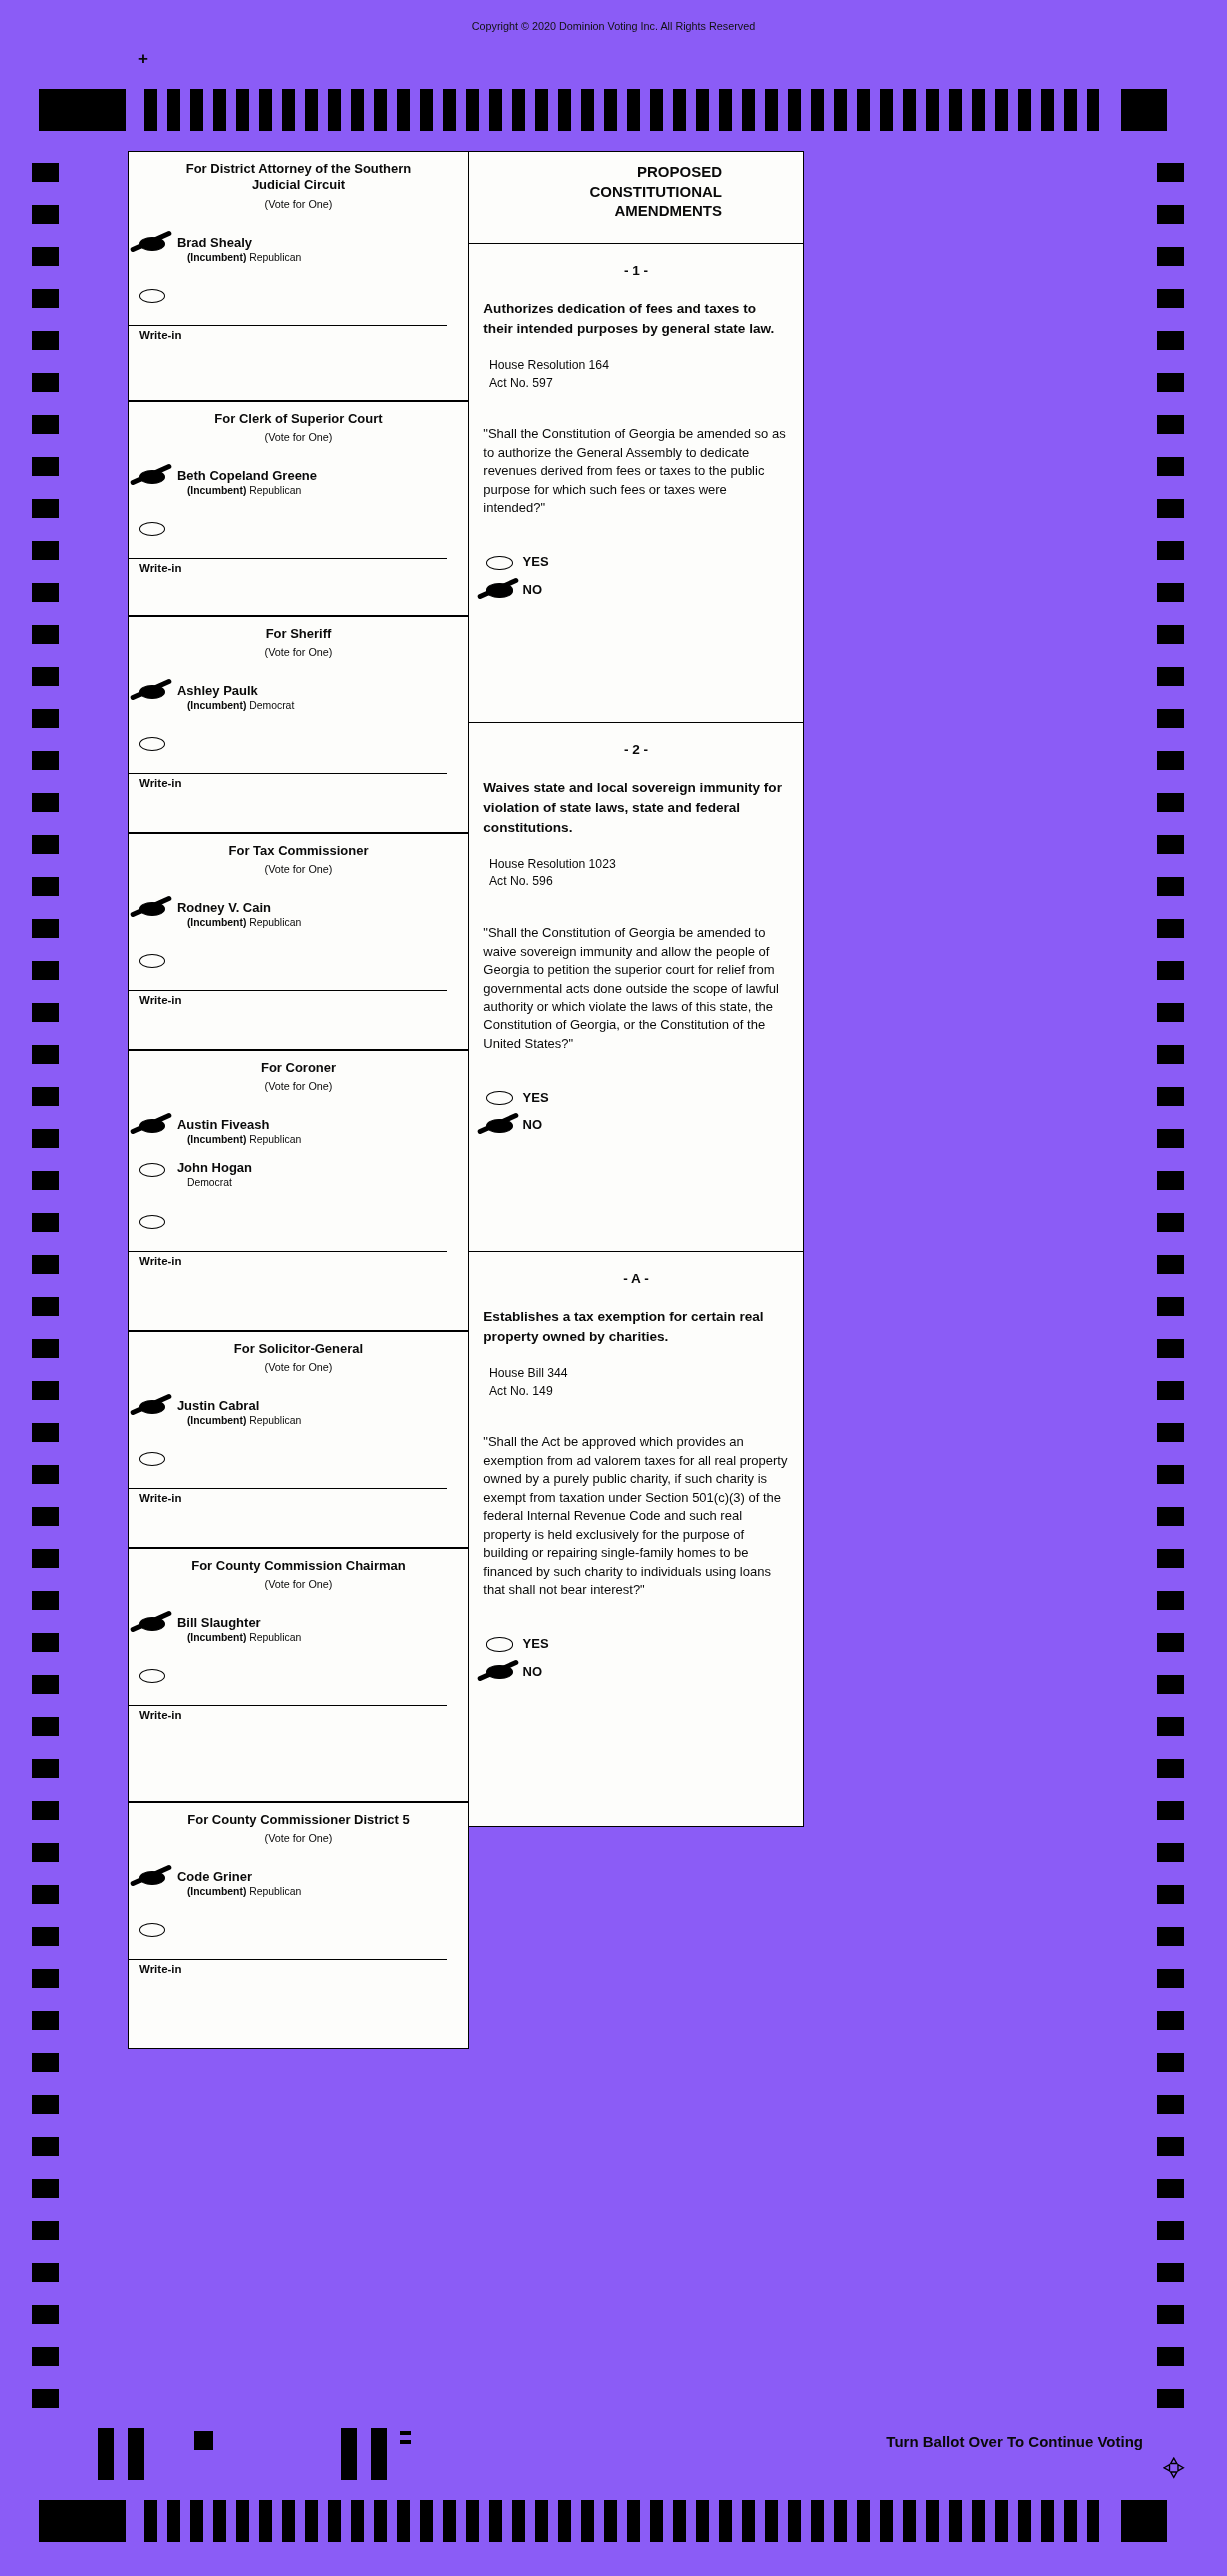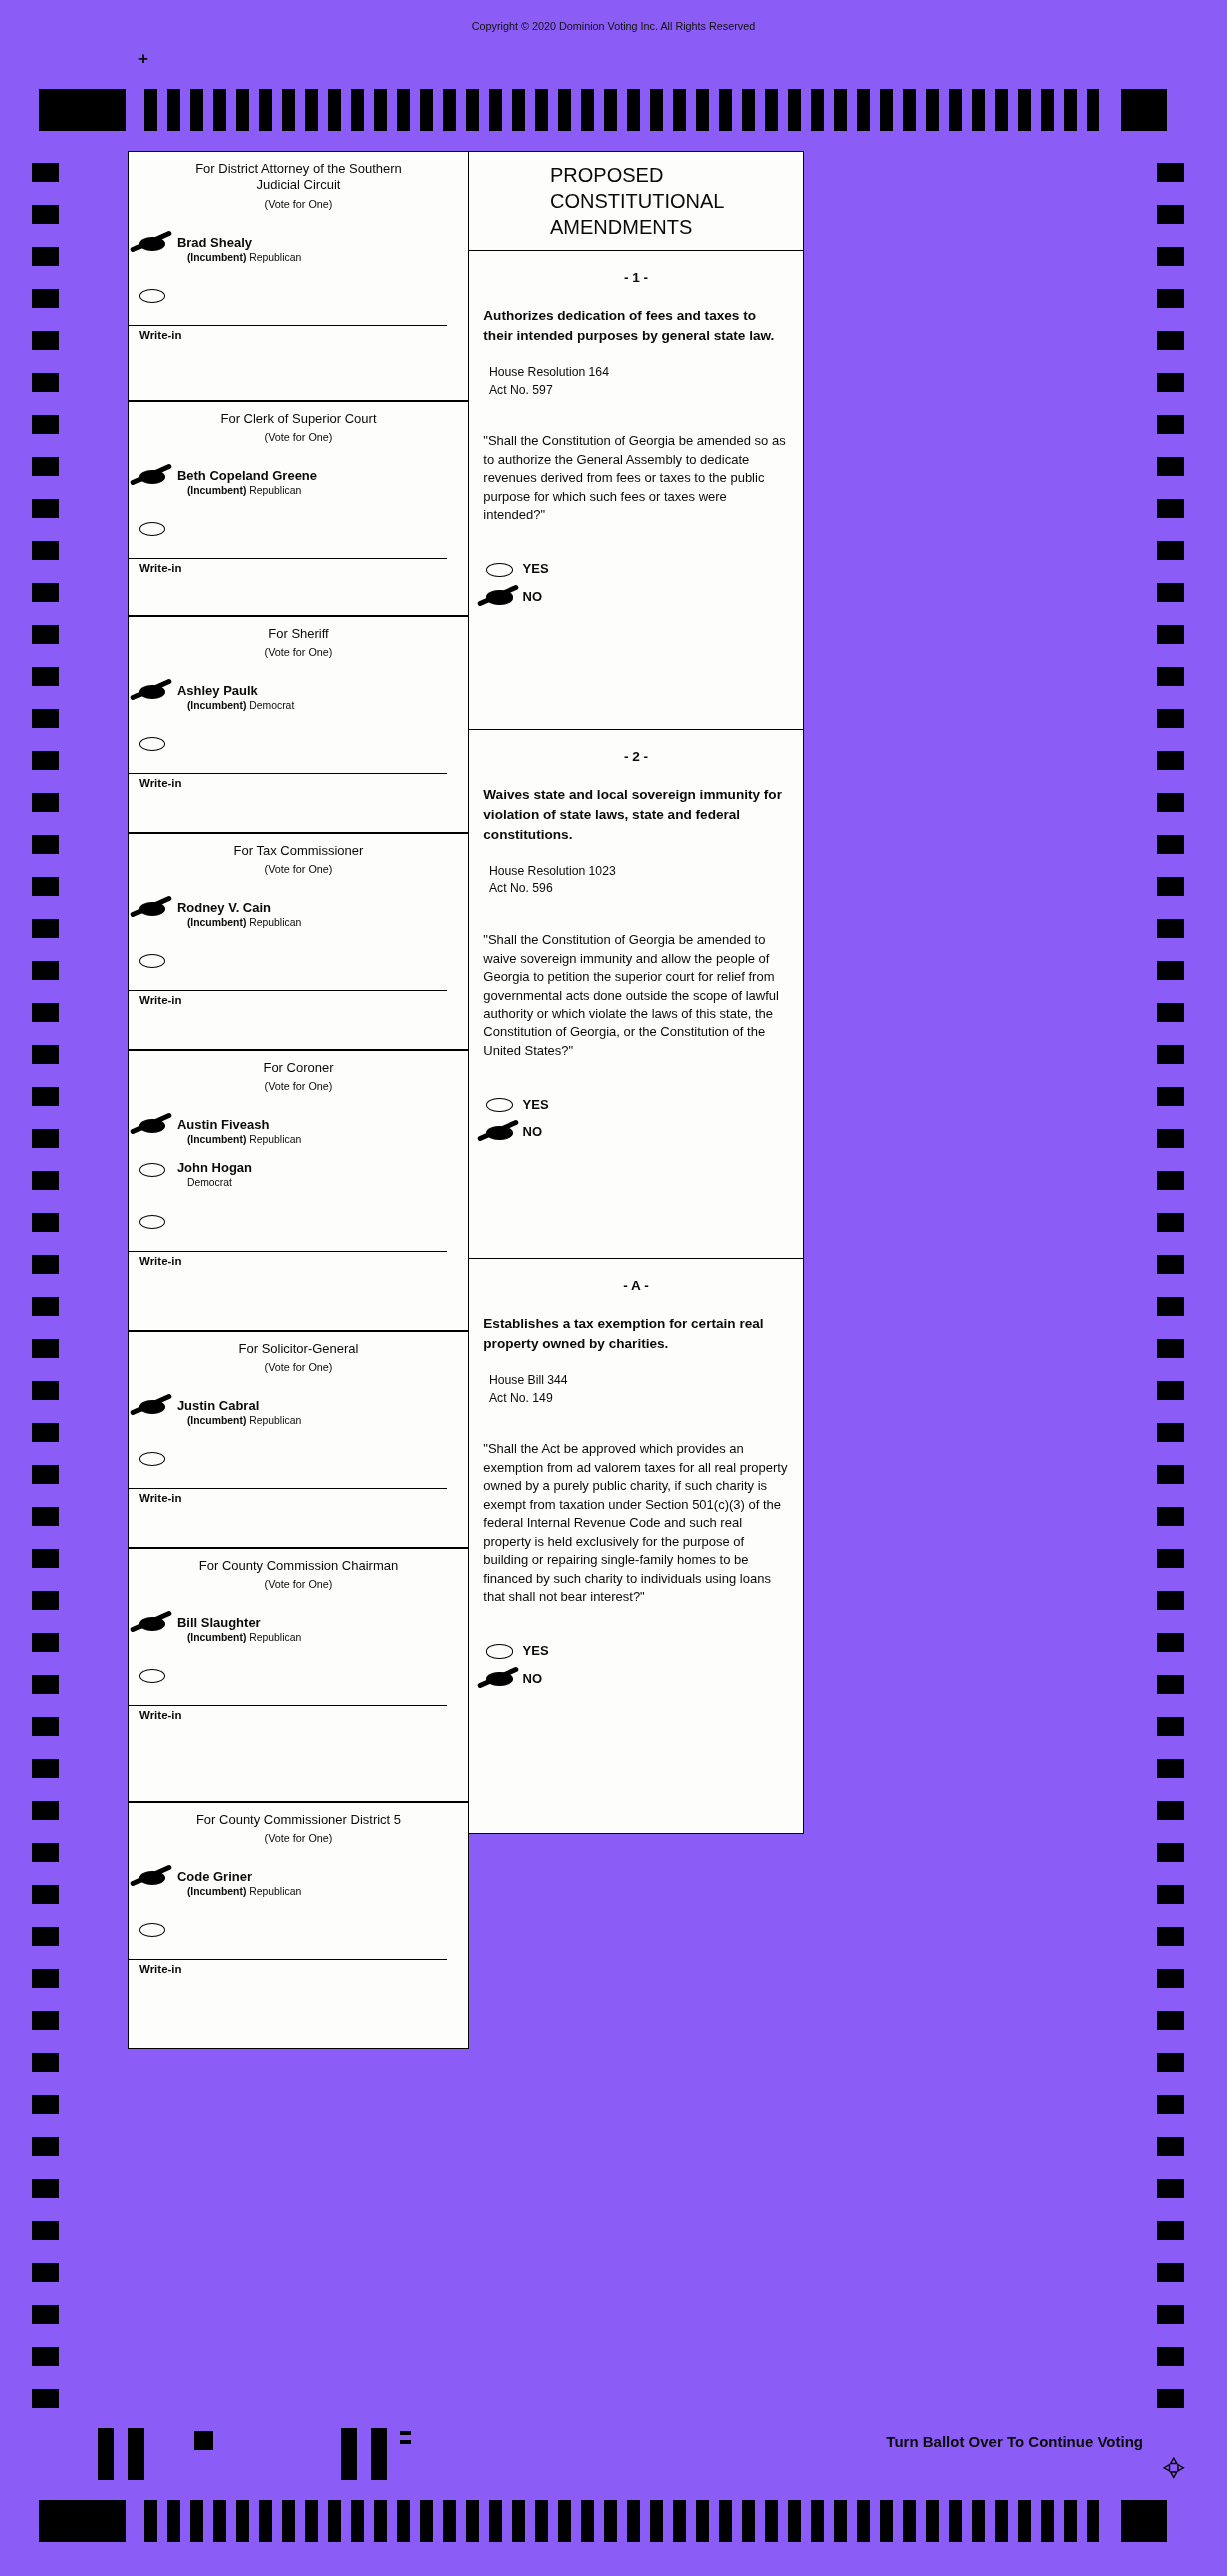--- a/index.html
+++ b/index.html
@@ -28,39 +28,39 @@
   
   .turn-over { position:absolute; top:2433px; right:84px; font-size:15px; font-weight:bold; }
   .cross-icon { position:absolute; left:1163px; top:2457px; }
   
   .col { position:absolute; top:151px; border:1.4px solid #000; background:#fdfdfb; box-sizing:border-box; }
   .col-left  { left:128px; width:341px; }
   .col-right { left:468px; width:336px; }
   
   .contest { border-bottom:2.2px solid #000; box-sizing:border-box; padding-top:5.7px; }
   .contest:last-child { border-bottom:none; }
-  .contest-title { font-size:13px; font-weight:normal; text-align:center; line-height:1.3;
+  .contest-title { font-size:13px; font-weight:bold; text-align:center; line-height:1.3;
     max-width:229px; margin:2.9px auto 0; }
   .vote-for { text-align:center; font-size:10.8px; margin:3.6px 0 16px; }
   .cand-row { display:flex; gap:11.5px; align-items:flex-start; padding:8.6px 10px 7.2px; }
   .cand-name { font-size:13px; font-weight:bold; line-height:1.2; }
   .cand-detail { font-size:10.4px; margin-left:10px; margin-top:1.4px; }
   .cand-detail .inc { font-weight:bold; }
   .oval { position:relative; display:inline-block; width:24.4px; height:12.2px;
     border:1.8px solid #000; border-radius:50%; flex:none; margin-top:2.2px; background:#fdfdfb; }
   .oval.marked { background:#000; }
   .oval.marked::after { content:""; position:absolute; left:-11.5px; top:1.4px; width:44px; height:5px;
     background:#000; border-radius:2.9px; transform:rotate(-24deg); }
   .oval-row { padding:17px 10px 13px; }
   .writein-block { margin-top:7.2px; }
   .writein-line { border-top:1.4px solid #000; margin-right:21.5px; }
   .writein-label { font-size:11.5px; font-weight:bold; padding:2.9px 0 7.2px 10px; }
   
-  .header-box { border-bottom:1.4px solid #000; text-align:left; font-weight:normal;
-    font-size:20px; line-height:1.3; padding:10px 7.2px; box-sizing:border-box; }
+  .header-box { border-bottom:1.4px solid #000; text-align:right; font-weight:bold;
+    font-size:15px; line-height:1.3; padding:10px 7.2px; box-sizing:border-box; }
   .header-box .hb-inner { max-width:172px; margin:0 auto; }
   .measure { border-bottom:1.4px solid #000; padding:8.6px 14.3px 14.3px; box-sizing:border-box; }
   .measure:last-child { border-bottom:none; }
   .m-number { text-align:center; font-weight:bold; font-size:13.6px; margin:10px 0 21.5px; }
   .m-summary { font-weight:bold; font-size:13.6px; line-height:1.45; margin:0 0 18.6px; }
   .m-cites { margin:0 0 33px 5.7px; }
   .m-cite { font-size:12.2px; line-height:1.45; }
   .m-question { font-size:13px; line-height:1.42; margin:0 0 30px; }
   .choice-row { display:flex; align-items:center; gap:10px; padding:5.7px 2.9px; }
   .choice-label { font-weight:bold; font-size:13px;text-align:right; }

